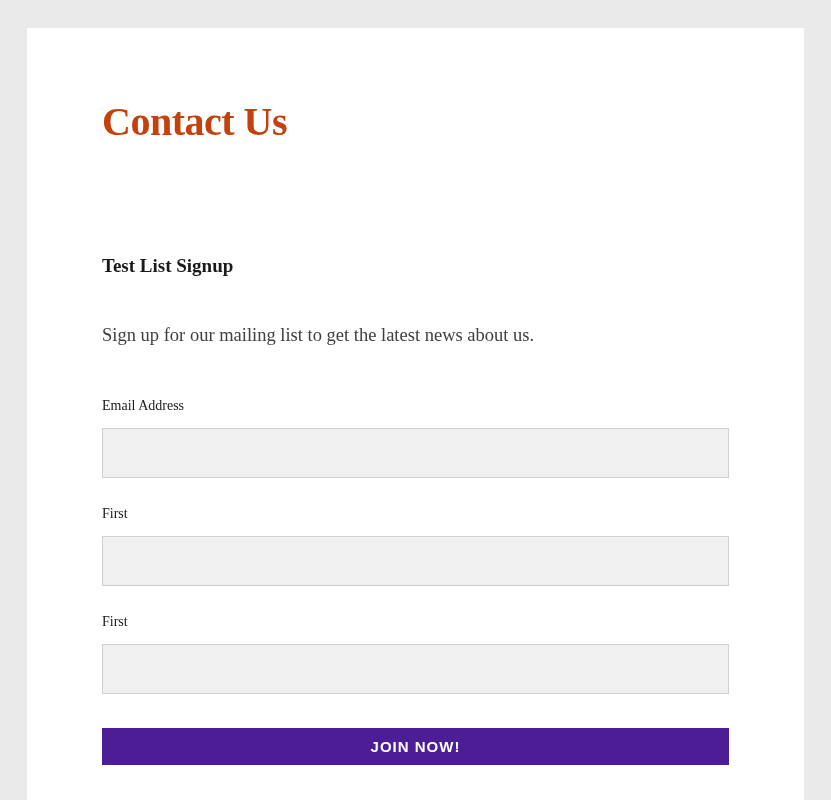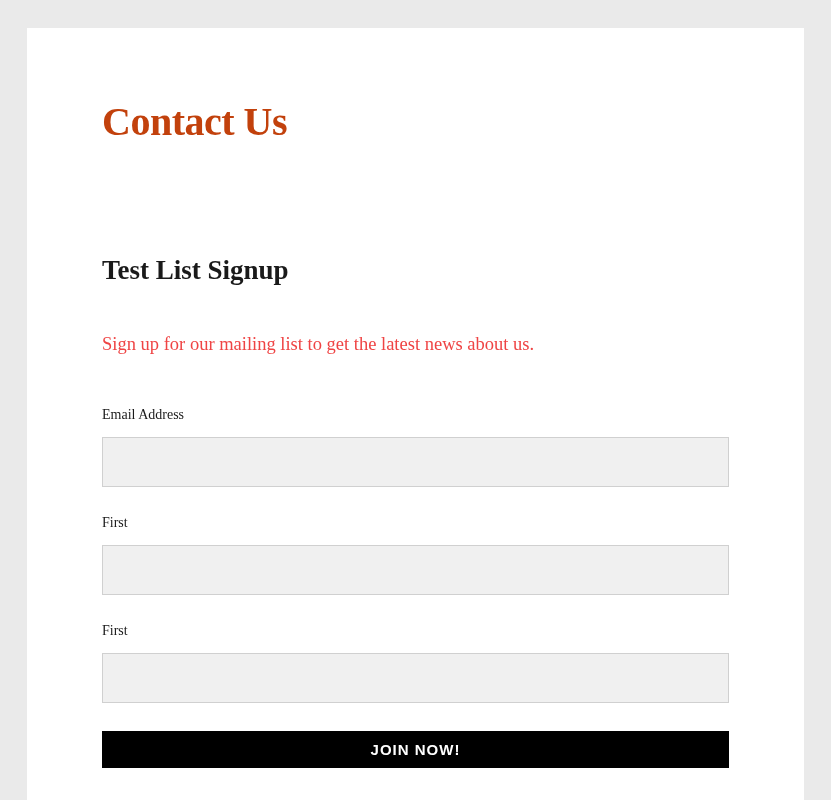--- a/index.html
+++ b/index.html
@@ -21,28 +21,28 @@
       min-height: 772px;
     }
     .page-title {
       font-size: 40px;
       font-weight: bold;
       color: #c2410c;
       margin-bottom: 110px;
       letter-spacing: -0.5px;
     }
     .form-title {
-      font-size: 27px;
+      font-size: 19px;
       font-weight: bold;
       color: #1a1a1a;
       margin-bottom: 45px;
     }
     .form-description {
       font-size: 18.5px;
-      color: #ef4444;
+      color: #404040;
       margin-bottom: 48px;
       line-height: 1.5;
     }
     .form-field {
       margin-bottom: 28px;
     }
     .field-label {
       display: block;
       font-size: 14px;
       color: #1a1a1a;
@@ -53,30 +53,30 @@
       height: 50px;
       background-color: #f0f0f0;
       border: 1px solid #d0d0d0;
       padding: 10px 12px;
       font-size: 16px;
       font-family: inherit;
     }
     .submit-button {
       width: 100%;
       height: 37px;
-      background-color: #000000;
+      background-color: #4c1d95;
       color: #ffffff;
       border: none;
       font-size: 15px;
       font-weight: bold;
       letter-spacing: 1px;
       text-transform: uppercase;
       font-family: Arial, Helvetica, sans-serif;
       cursor: pointer;
-      margin-top: 0;
+      margin-top: 6px;
       margin-bottom: 24px;
     }
   </style>
 </head>
 <body>
 
 <div class="page-container">
   <h1 class="page-title">Contact Us</h1>
 
   <h2 class="form-title">Test List Signup</h2>

